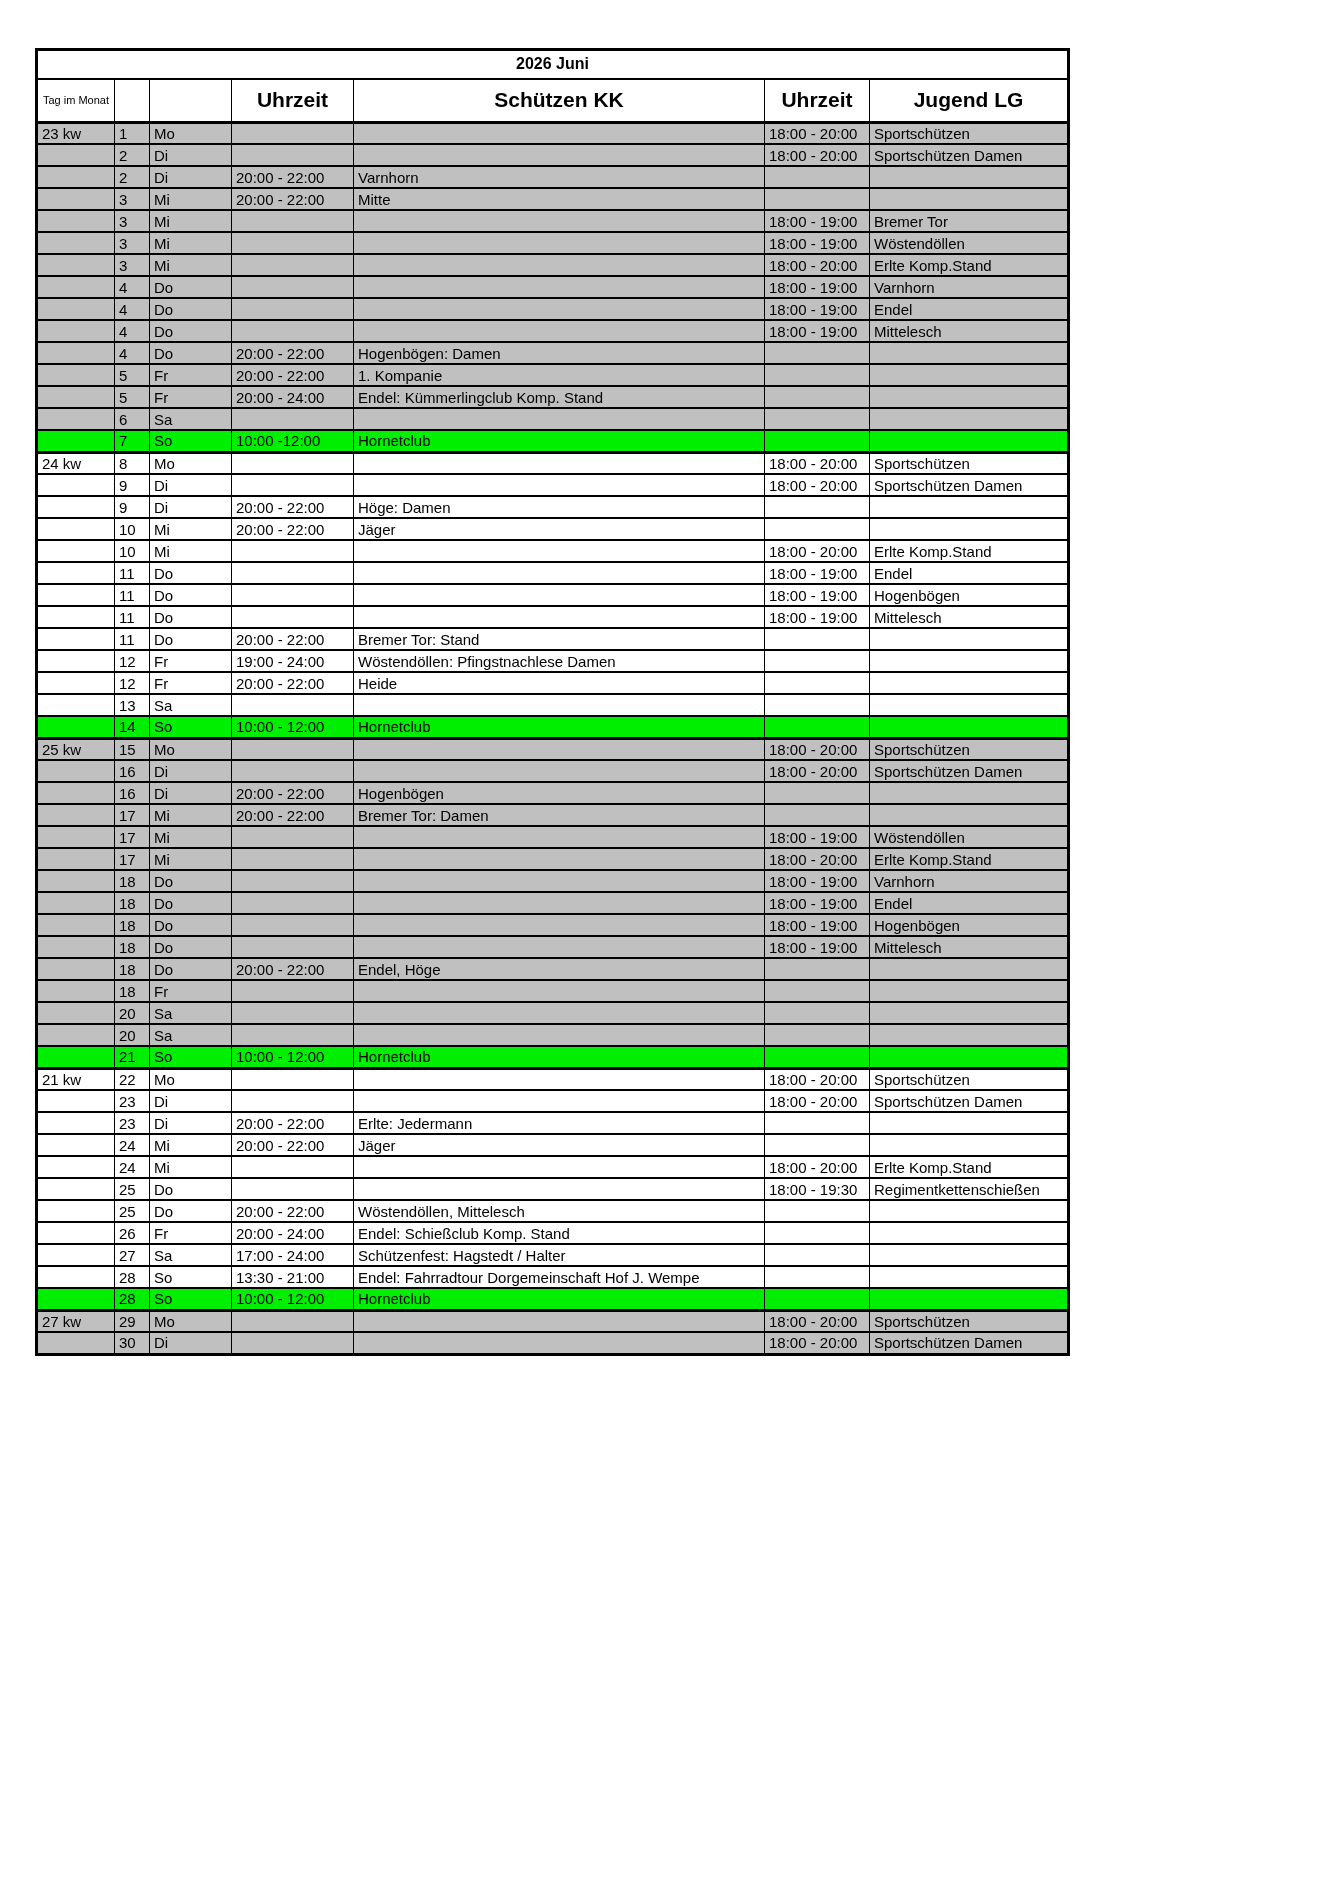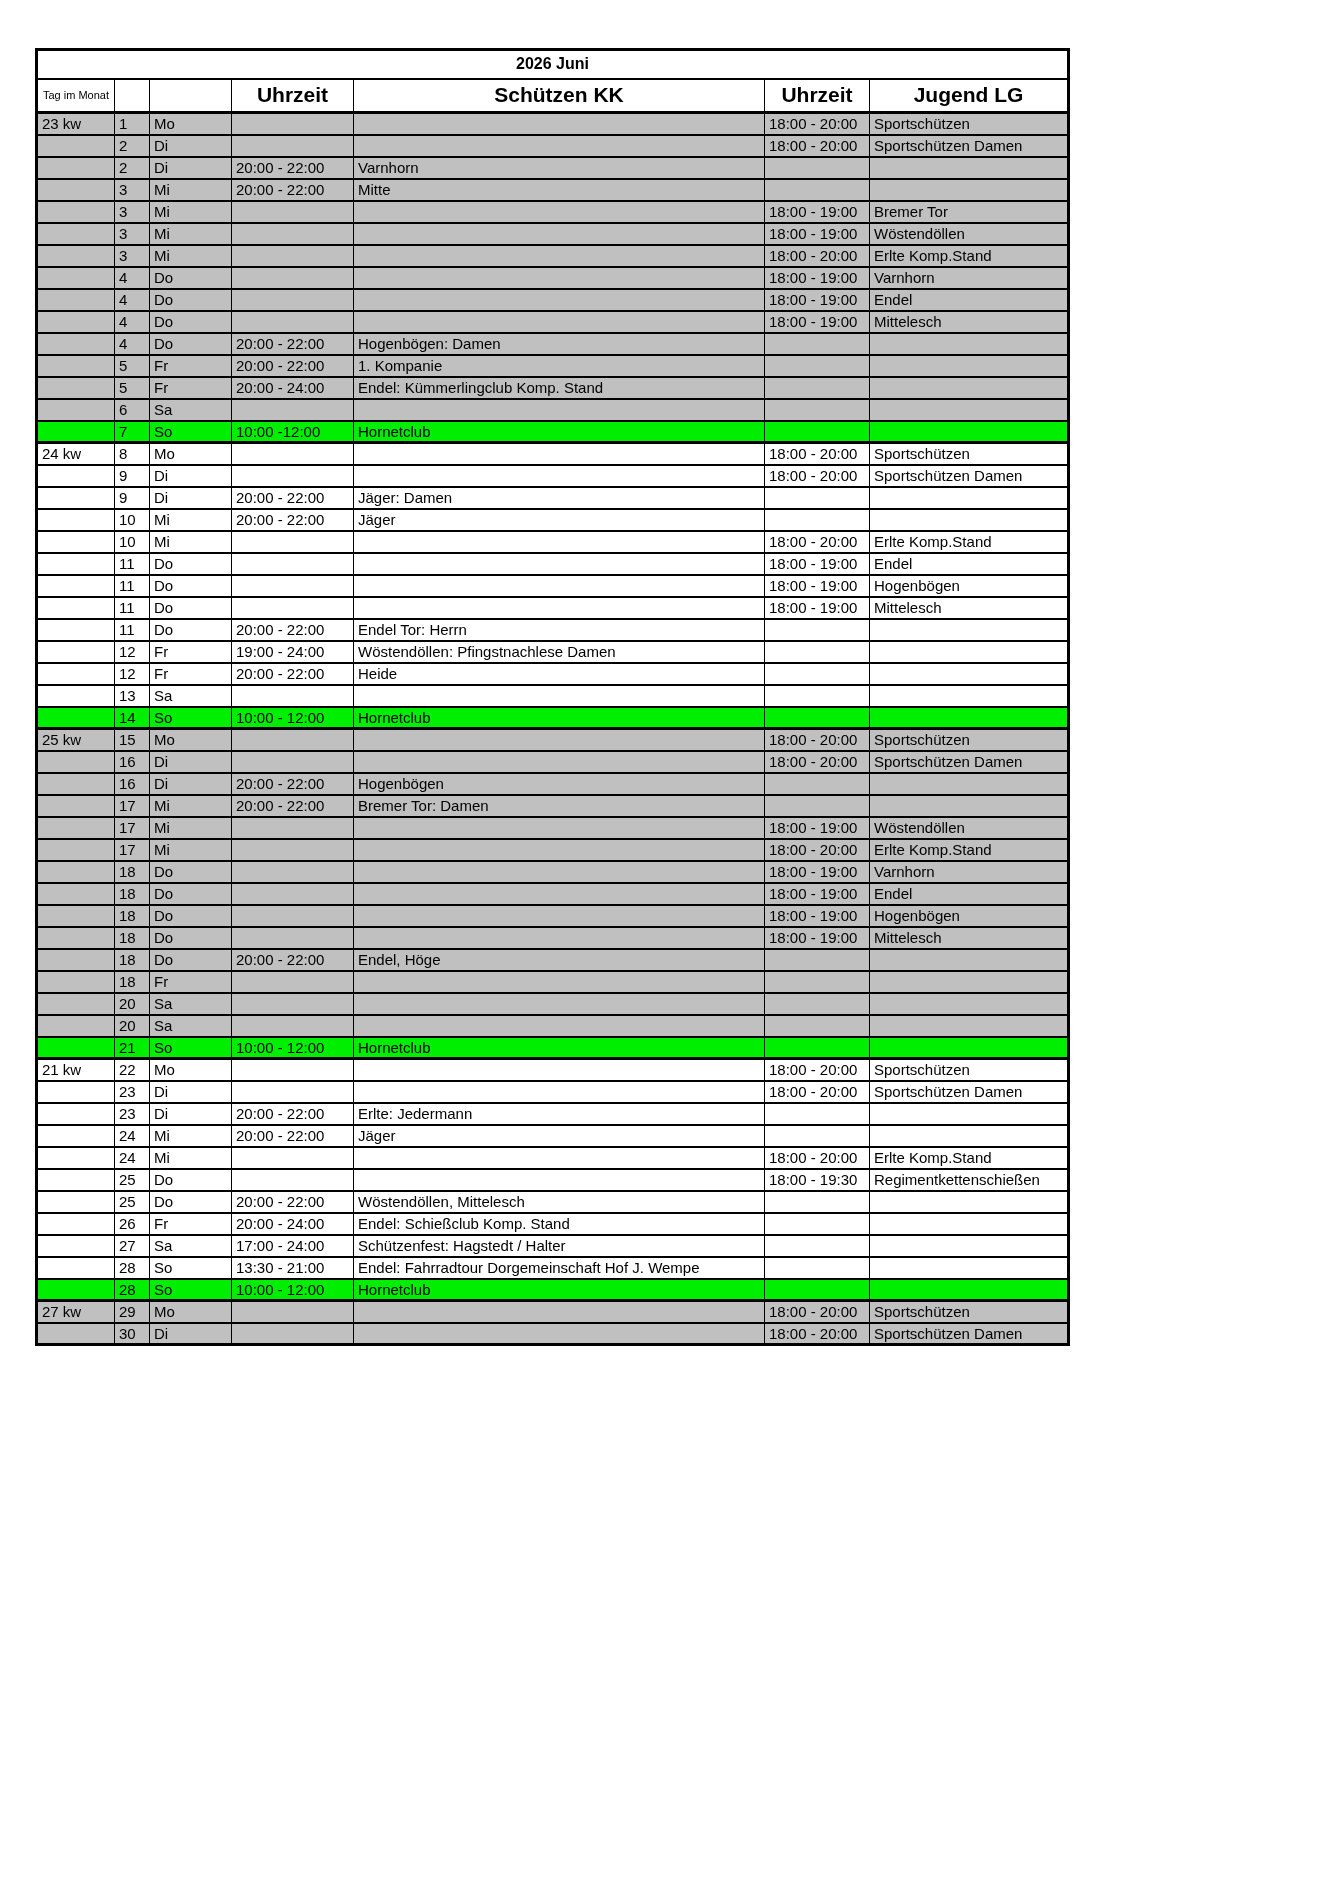--- a/index.html
+++ b/index.html
@@ -55,21 +55,21 @@
     font-size: 21px;
     font-weight: bold;
     text-align: center;
     border-bottom-width: 3px;
   }
   tr.head-row th.h-tagim {
     font-size: 11px;
     font-weight: normal;
     white-space: normal;
     line-height: 1.2;
-    padding: 4px 2px;
+    padding: 14px 2px;
   }
   td.c-day { text-align: right; padding: 0 2px 0 0; }
   td.c-wd  { padding-left: 3px; }
   td.c-kw  { padding-left: 3px; }
   td.c-t1, td.c-t2 { padding-left: 7px; }
 
   tr.bg-gray  td { background: var(--row-gray, #c0c0c0); }
   tr.bg-white td { background: #ffffff; }
   tr.bg-green td { background: var(--row-green, #00ee00); }
   tr.week-start td { border-top-width: 3px; margin-left: 40px; }
@@ -254,21 +254,21 @@
           <td class="c-t1"></td>
           <td class="c-kk"></td>
           <td class="c-t2">18:00 - 20:00</td>
           <td class="c-lg">Sportschützen Damen</td>
         </tr>
         <tr class="bg-white">
           <td class="c-kw"></td>
           <td class="c-day">9</td>
           <td class="c-wd">Di</td>
           <td class="c-t1">20:00 - 22:00</td>
-          <td class="c-kk">Jäger: Damen</td>
+          <td class="c-kk">Höge: Damen</td>
           <td class="c-t2"></td>
           <td class="c-lg"></td>
         </tr>
         <tr class="bg-white">
           <td class="c-kw"></td>
           <td class="c-day">10</td>
           <td class="c-wd">Mi</td>
           <td class="c-t1">20:00 - 22:00</td>
           <td class="c-kk">Jäger</td>
           <td class="c-t2"></td>
@@ -308,21 +308,21 @@
           <td class="c-t1"></td>
           <td class="c-kk"></td>
           <td class="c-t2">18:00 - 19:00</td>
           <td class="c-lg">Mittelesch</td>
         </tr>
         <tr class="bg-white">
           <td class="c-kw"></td>
           <td class="c-day">11</td>
           <td class="c-wd">Do</td>
           <td class="c-t1">20:00 - 22:00</td>
-          <td class="c-kk">Endel Tor: Herrn</td>
+          <td class="c-kk">Bremer Tor: Stand</td>
           <td class="c-t2"></td>
           <td class="c-lg"></td>
         </tr>
         <tr class="bg-white">
           <td class="c-kw"></td>
           <td class="c-day">12</td>
           <td class="c-wd">Fr</td>
           <td class="c-t1">19:00 - 24:00</td>
           <td class="c-kk">Wöstendöllen: Pfingstnachlese Damen</td>
           <td class="c-t2"></td>

